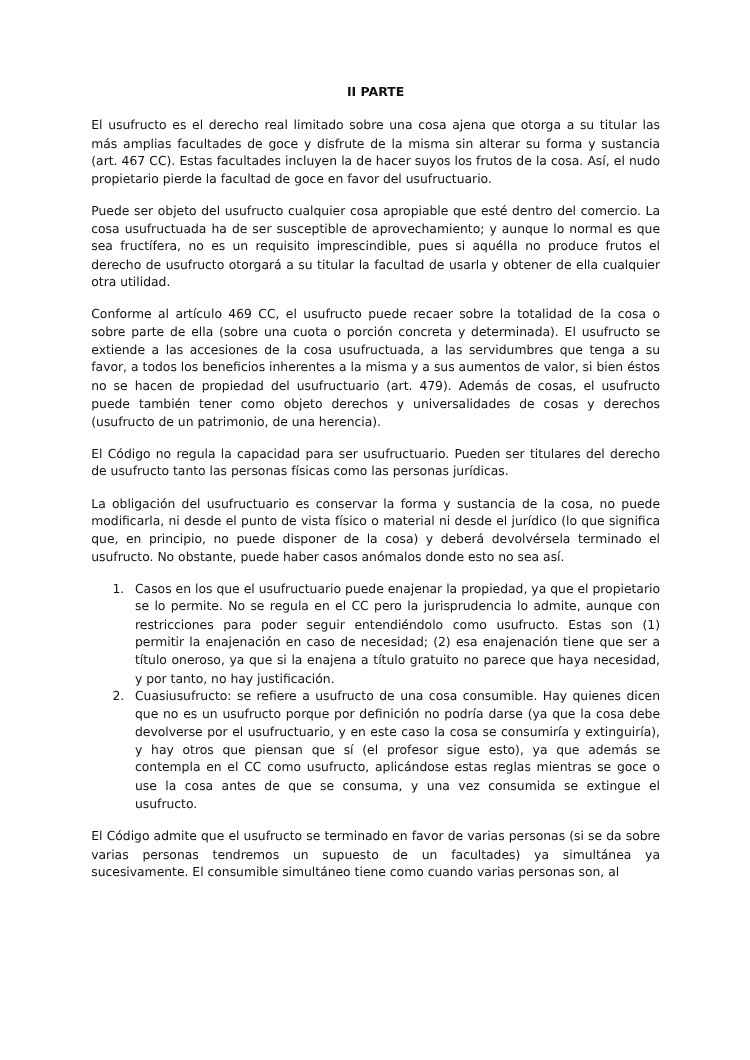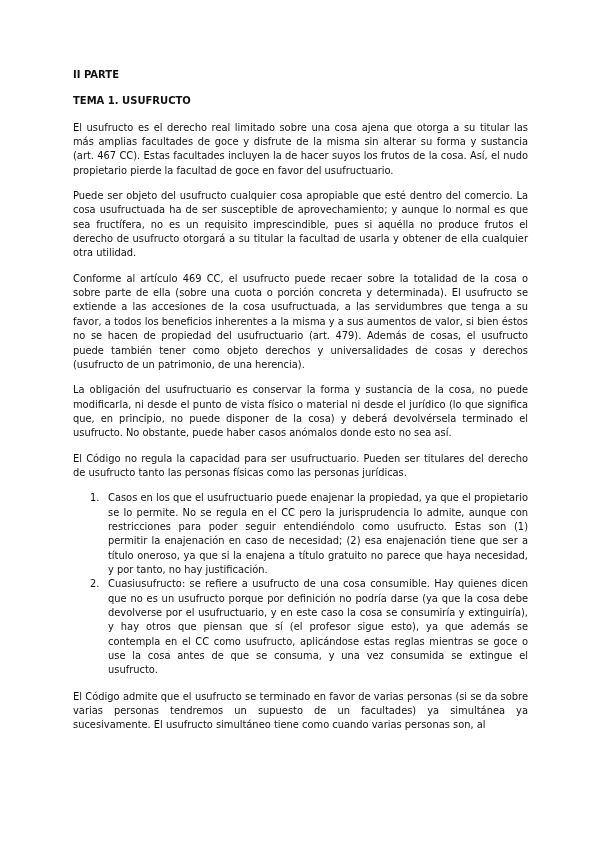--- a/index.html
+++ b/index.html
@@ -3,53 +3,52 @@
   <meta charset="utf-8">
   <style>
     html, body { margin: 0; padding: 0; background: #ffffff; }
     body { width: 600px; height: 848px; overflow: hidden; position: relative; }
     .page {
       position: absolute; left: 0; top: 0; width: 600px; height: 848px; background: #fff;
       font-family: "DejaVu Sans", sans-serif; color: #111; font-size: 9.9px; line-height: 14.35px;
     }
     .content { position: absolute; left: 73px; top: 68px; width: 455px; }
     .h { font-weight: bold; margin: 0; font-size: 10px; }
-    .h-part { margin-bottom: 12px; }
+    .h-part { margin-bottom: 12px; text-align: center; }
     .h-tema { margin-bottom: 12px; }
     .h-sec { margin-bottom: 12px; }
     .h-sub { margin-left: 18px; margin-bottom: 13px; }
     .h-sub .lbl { display: inline-block; width: 17px; }
     p.para { margin: 0 0 11px 0; text-align: justify; }
     b { font-weight: normal; }
     ol.list { margin: 0 0 12px 0; padding: 0; list-style: none; }
     ol.list li { position: relative; padding-left: 35px; text-align: justify; }
     ol.list li .num { position: absolute; left: 17px; top: 0; }
   </style>
 </head>
 <body>
 
 <div class="page">
   <div class="content">
     <p class="h h-part">II PARTE</p>
-    <p class="h h-tema">TEMA 1. USUFRUCTO</p>
 
     <p class="para">El usufructo es el derecho real limitado sobre una cosa ajena que otorga a su titular las más amplias facultades de goce y disfrute de la misma sin alterar su forma y sustancia (art. 467 CC). Estas facultades incluyen la de hacer suyos los frutos de la cosa. Así, el nudo propietario pierde la facultad de goce en favor del usufructuario.</p>
 
     <p class="para"><span>Puede ser </span><b>objeto del usufructo</b><span> cualquier cosa apropiable que esté dentro del comercio. La cosa usufructuada ha de ser susceptible de aprovechamiento; y aunque lo normal es que sea fructífera, no es un requisito imprescindible, pues si aquélla no produce frutos el derecho de usufructo otorgará a su titular la facultad de usarla y obtener de ella cualquier otra utilidad.</span></p>
 
     <p class="para">Conforme al artículo 469 CC, el usufructo puede recaer sobre la totalidad de la cosa o sobre parte de ella (sobre una cuota o porción concreta y determinada). El usufructo se extiende a las accesiones de la cosa usufructuada, a las servidumbres que tenga a su favor, a todos los beneficios inherentes a la misma y a sus aumentos de valor, si bien éstos no se hacen de propiedad del usufructuario (art. 479). Además de cosas, el usufructo puede también tener como objeto derechos y universalidades de cosas y derechos (usufructo de un patrimonio, de una herencia).</p>
+    <p class="para">El Código no regula la capacidad para ser usufructuario. Pueden ser titulares del derecho de usufructo tanto las personas físicas como las personas jurídicas.</p>
     <p class="para">La obligación del usufructuario es conservar la forma y sustancia de la cosa, no puede modificarla, ni desde el punto de vista físico o material ni desde el jurídico (lo que significa que, en principio, no puede disponer de la cosa) y deberá devolvérsela terminado el usufructo. No obstante, puede haber casos anómalos donde esto no sea así.</p>
-    <p class="para">El Código no regula la capacidad para ser usufructuario. Pueden ser titulares del derecho de usufructo tanto las personas físicas como las personas jurídicas.</p>
 
     <ol class="list">
       <li>
         <span class="num">1.</span>
         <span>Casos en los que el usufructuario puede enajenar la propiedad, ya que el propietario se lo permite. No se regula en el CC pero la jurisprudencia lo admite, aunque con restricciones para poder seguir entendiéndolo como usufructo. Estas son (1) permitir la enajenación en caso de necesidad; (2) esa enajenación tiene que ser a título oneroso, ya que si la enajena a título gratuito no parece que haya necesidad, y por tanto, no hay justificación.</span>
       </li>
       <li>
         <span class="num">2.</span>
         <span>Cuasiusufructo: se refiere a usufructo de una cosa consumible. Hay quienes dicen que no es un usufructo porque por definición no podría darse (ya que la cosa debe devolverse por el usufructuario, y en este caso la cosa se consumiría y extinguiría), y hay otros que piensan que sí (el profesor sigue esto), ya que además se contempla en el CC como usufructo, aplicándose estas reglas mientras se goce o use la cosa antes de que se consuma, y una vez consumida se extingue el usufructo.</span>
       </li>
     </ol>
 
-    <p class="para"><span>El Código admite que el usufructo se terminado en favor de varias personas (si se da sobre varias personas tendremos un supuesto de un </span><b>facultades</b><span>) ya simultánea ya sucesivamente. El </span><b>usufructo simultáneo</b><span> tiene como cuando varias personas son, al</span></p>
+    <p class="para"><span>El Código admite que el usufructo se terminado en favor de varias personas (si se da sobre varias personas tendremos un supuesto de un </span><b>facultades</b><span>) ya simultánea ya sucesivamente. El </span><b>consumible simultáneo</b><span> tiene como cuando varias personas son, al</span></p>
   </div>
 </div>
 
 </body></html>

